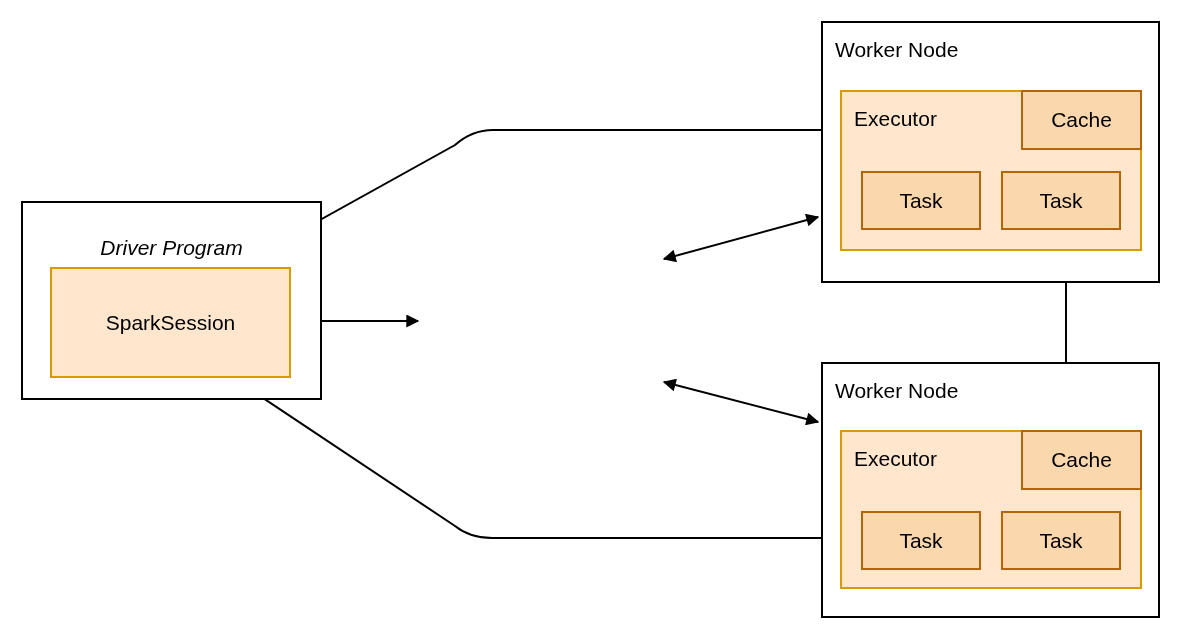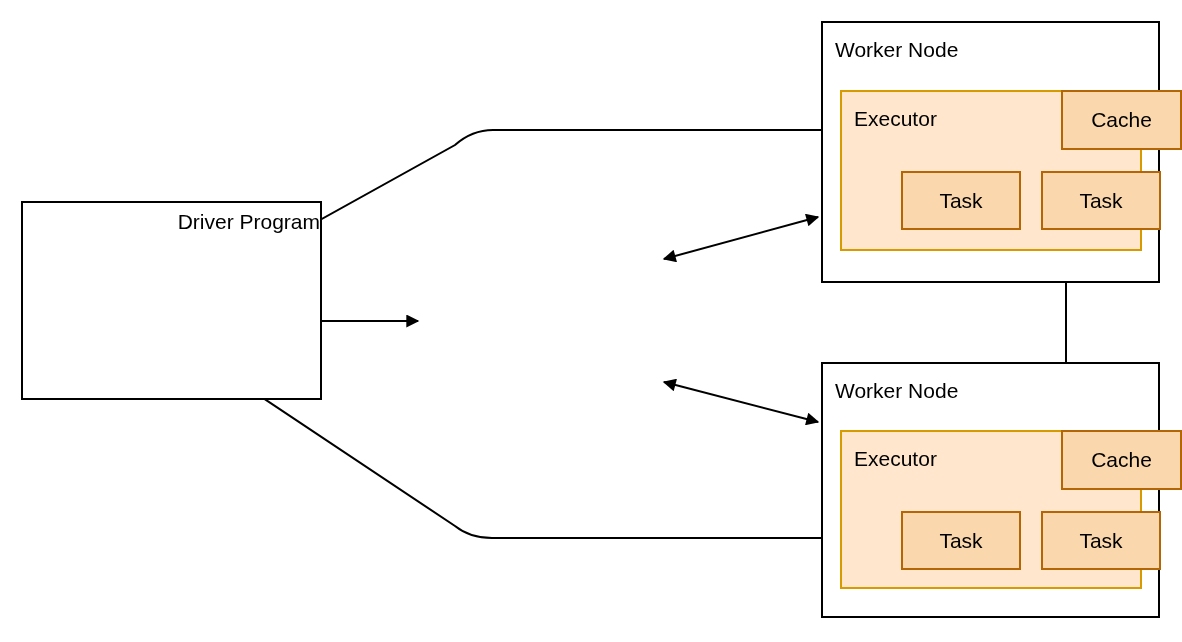--- a/index.html
+++ b/index.html
@@ -22,39 +22,39 @@
     border: 2px solid #000000;
     background: #ffffff;
   }
   .box.light {
     background: var(--light-fill, #ffe6cc);
     border-color: var(--light-stroke, #d79b00);
   }
   .box.dark {
     background: var(--dark-fill, #fad7ac);
     border-color: var(--dark-stroke, #b46504);
-    margin-left: 40px;
   }
   .centered {
     display: flex;
     align-items: center;
     justify-content: center;
   }
   .label {
     font-size: 21px;
     line-height: 1.2;
     white-space: nowrap;
     text-align: center;
   }
   .title-center {
     position: absolute;
     left: 0;
     right: 0;
-    top: 6px;
-    text-align: right;
+    top: 32px;
+    text-align: center;
+    font-style: italic;
   }
   .title-topleft {
     position: absolute;
     left: 12px;
     top: 14px;
   }
   
   .driver        { left: 21px;   top: 201px; width: 301px; height: 199px; }
   .sparksession  { left: 50px;   top: 267px; width: 241px; height: 111px; }
   .cluster       { left: 421px;  top: 261px; width: 241px; height: 119px; }
@@ -98,20 +98,23 @@
     <path class="wire" d="M 237 266 L 455 145 Q 472 130 493 130 L 837 130" marker-start="url(#ah)" marker-end="url(#ah)"></path>
     <path class="wire" d="M 664 259 L 818 217" marker-start="url(#ah)" marker-end="url(#ah)"></path>
     <path class="wire" d="M 664 382 L 818 422" marker-start="url(#ah)" marker-end="url(#ah)"></path>
     <path class="wire" d="M 236 380 L 455 526 Q 470 538 492 538 L 837 538" marker-start="url(#ah)" marker-end="url(#ah)"></path>
     <path class="wire" d="M 1066 254 L 1066 427" marker-start="url(#ah)" marker-end="url(#ah)"></path>
   </svg>
 
   <div class="box driver">
     <div class="label title-center">Driver Program</div>
   </div>
+  <div class="box light centered sparksession">
+    <span class="label">SparkSession</span>
+  </div>
 
 
   <div class="box worker1">
     <div class="label title-topleft">Worker Node</div>
   </div>
   <div class="box light executor1">
     <div class="label title-topleft">Executor</div>
   </div>
   <div class="box dark centered cache1">
     <span class="label">Cache</span>

